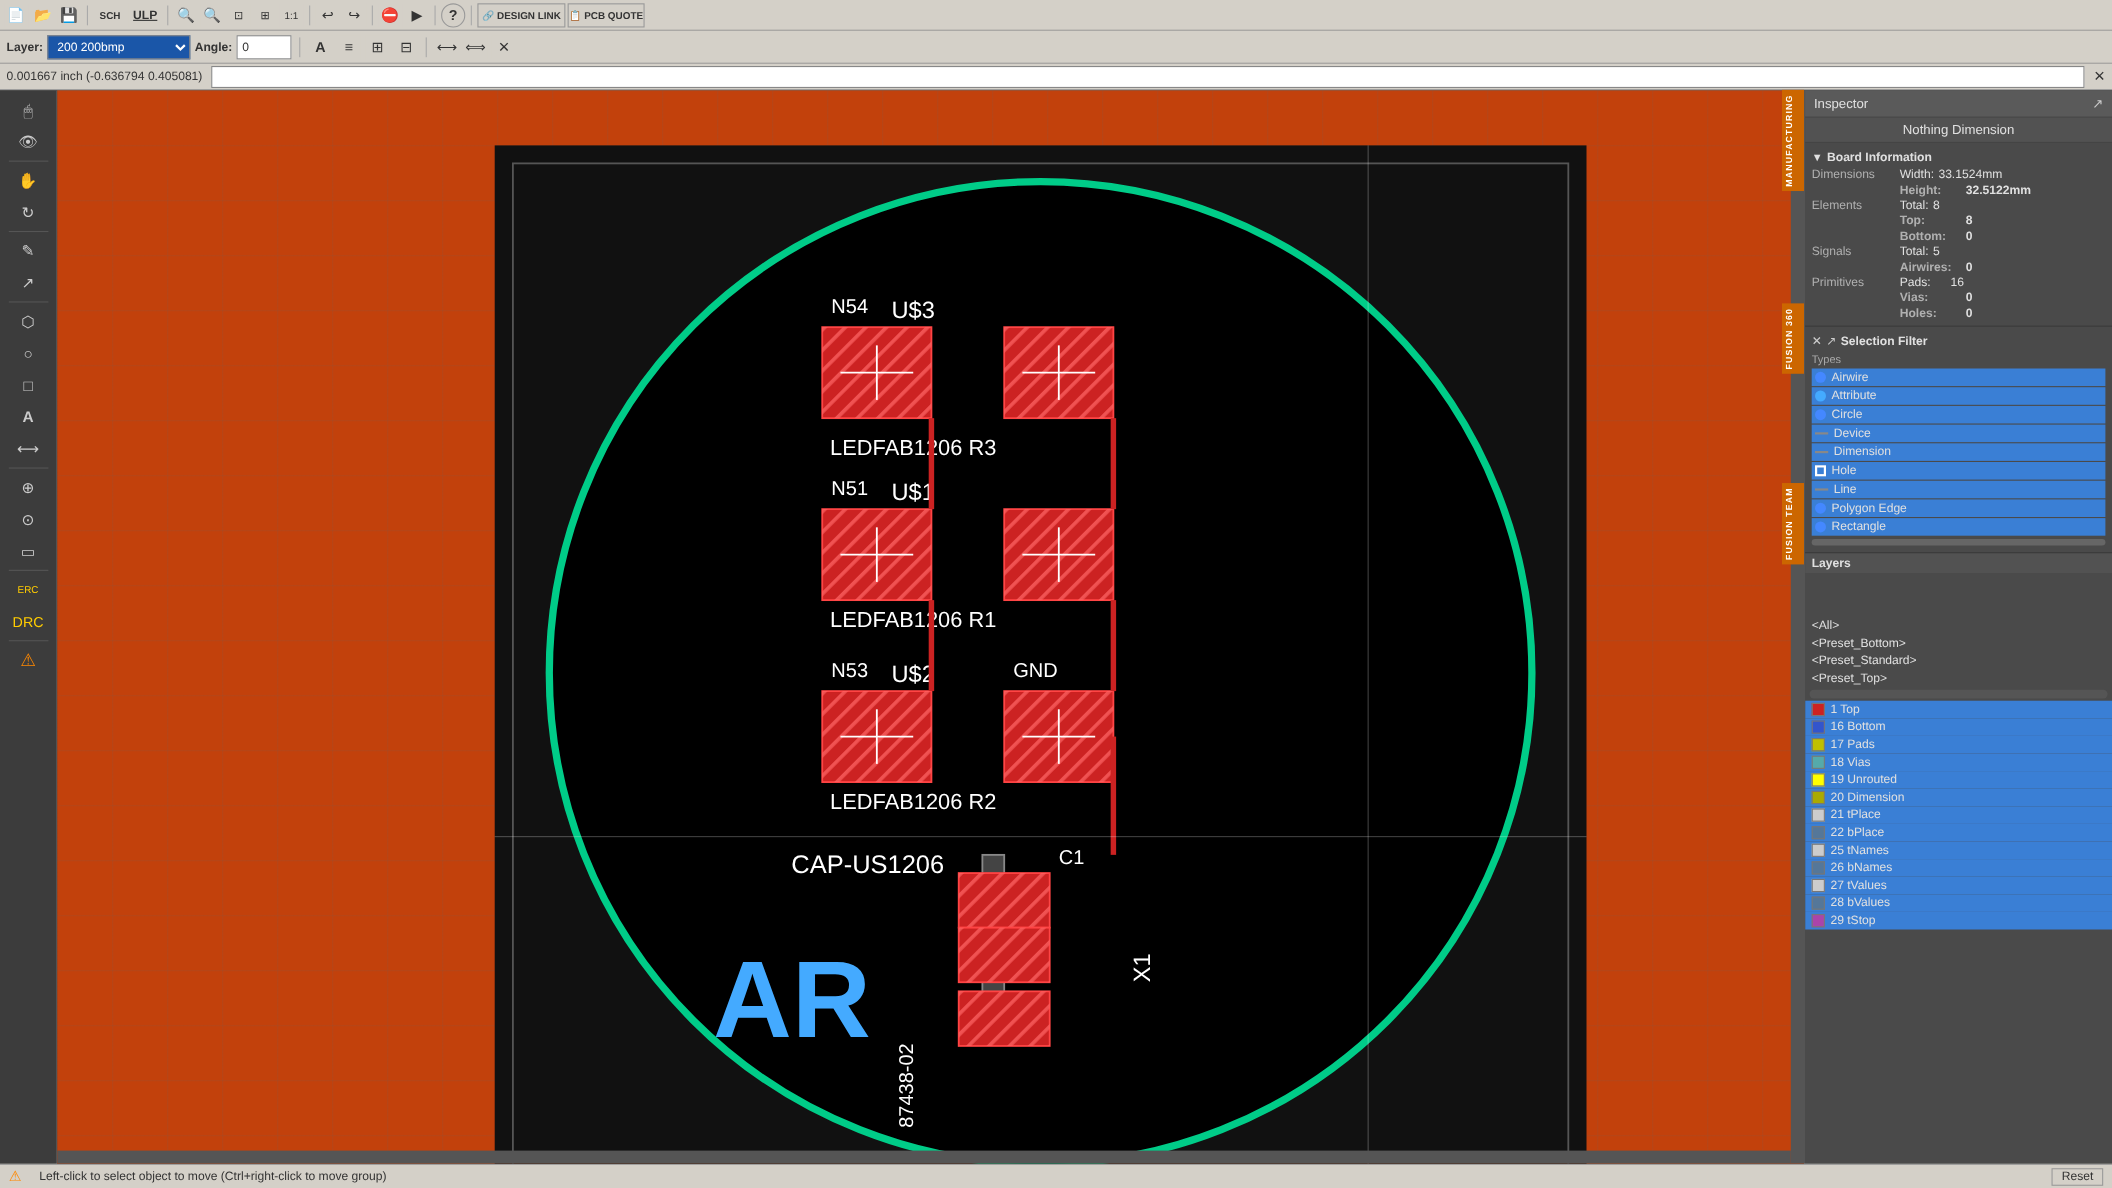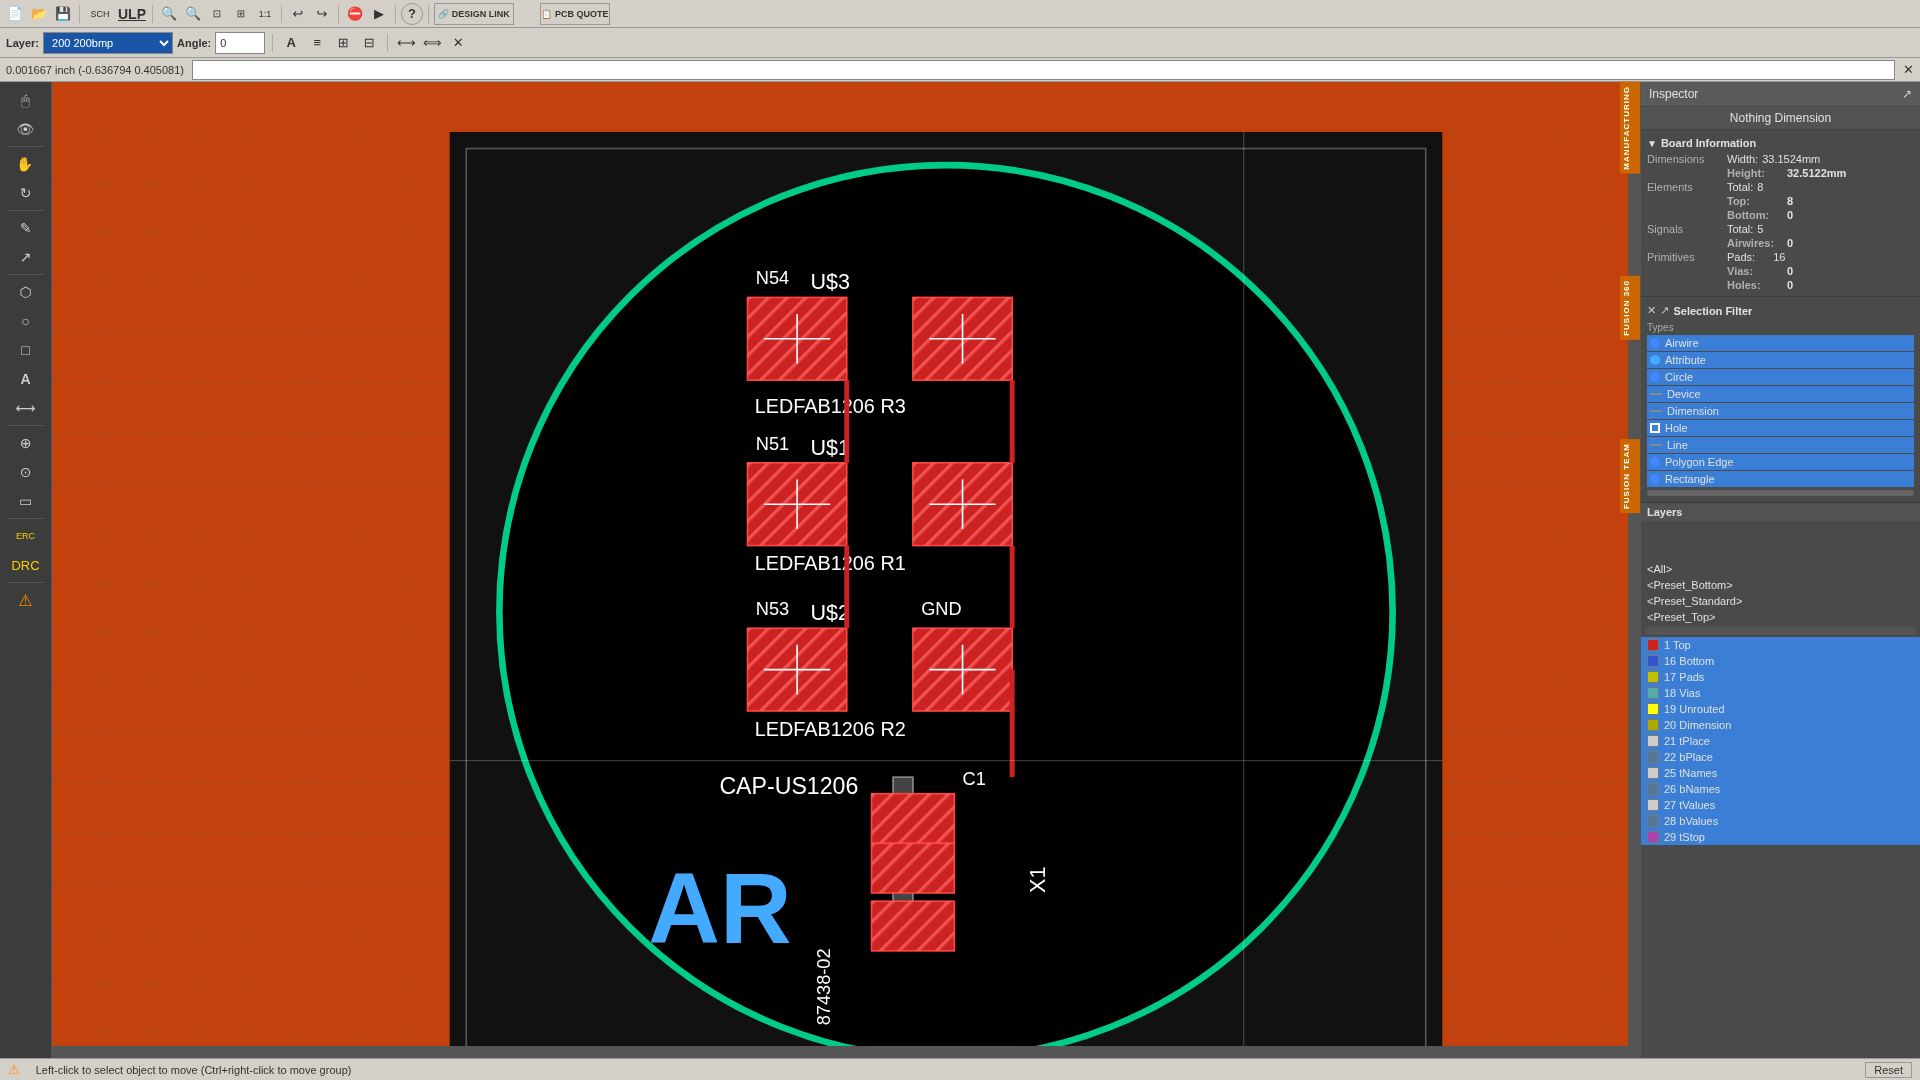--- a/index.html
+++ b/index.html
@@ -303,39 +303,39 @@
     }
   </style>
 </head>
 <body>
 
 <div class="toolbar-top">
   <div class="toolbar-btn">📄</div>
   <div class="toolbar-btn">📂</div>
   <div class="toolbar-btn">💾</div>
   <div class="toolbar-separator"></div>
-  <div class="toolbar-btn" style="font-size:9px;font-weight:normal;width:30px;color:#333;">SCH</div>
-  <div class="toolbar-btn" style="font-size:14px;font-weight:bold;width:30px;color:#333;text-decoration:underline;">ULP</div>
+  <div class="toolbar-btn" style="font-size:9px;font-weight:bold;width:30px;color:#333;">SCH</div>
+  <div class="toolbar-btn" style="font-size:11px;font-weight:bold;width:30px;color:#333;text-decoration:underline;">ULP</div>
   <div class="toolbar-separator"></div>
   <div class="toolbar-btn">🔍</div>
   <div class="toolbar-btn">🔍</div>
   <div class="toolbar-btn" style="font-size:10px;">⊡</div>
   <div class="toolbar-btn" style="font-size:10px;">⊞</div>
   <div class="toolbar-btn" style="font-size:9px;">1:1</div>
   <div class="toolbar-separator"></div>
   <div class="toolbar-btn">↩</div>
   <div class="toolbar-btn">↪</div>
   <div class="toolbar-separator"></div>
   <div class="toolbar-btn" style="color:#cc0000;">⛔</div>
   <div class="toolbar-btn">▶</div>
   <div class="toolbar-separator"></div>
   <div class="toolbar-btn" style="border:1px solid #999;border-radius:50%;font-weight:bold;">?</div>
   <div class="toolbar-separator"></div>
   <div class="toolbar-btn" style="width:80px;font-size:9px;font-weight:bold;border:1px solid #999;">🔗 DESIGN LINK</div>
-  <div class="toolbar-btn" style="width:70px;font-size:9px;font-weight:bold;border:1px solid #999;margin-left:24px;">📋 PCB QUOTE</div>
+  <div class="toolbar-btn" style="width:70px;font-size:9px;font-weight:bold;border:1px solid #999;">📋 PCB QUOTE</div>
 </div>
 
 <div class="toolbar-second">
   <span class="toolbar-label">Layer:</span>
   <select class="layer-select">
     <option>200 200bmp</option>
   </select>
   <span class="toolbar-label">Angle:</span>
   <input class="angle-select" type="text" value="0" style="">
   <div class="toolbar-separator"></div>

